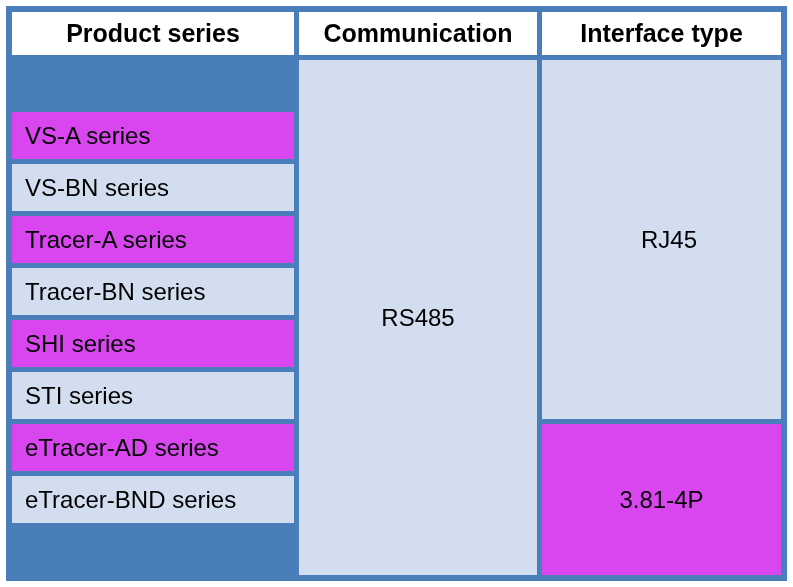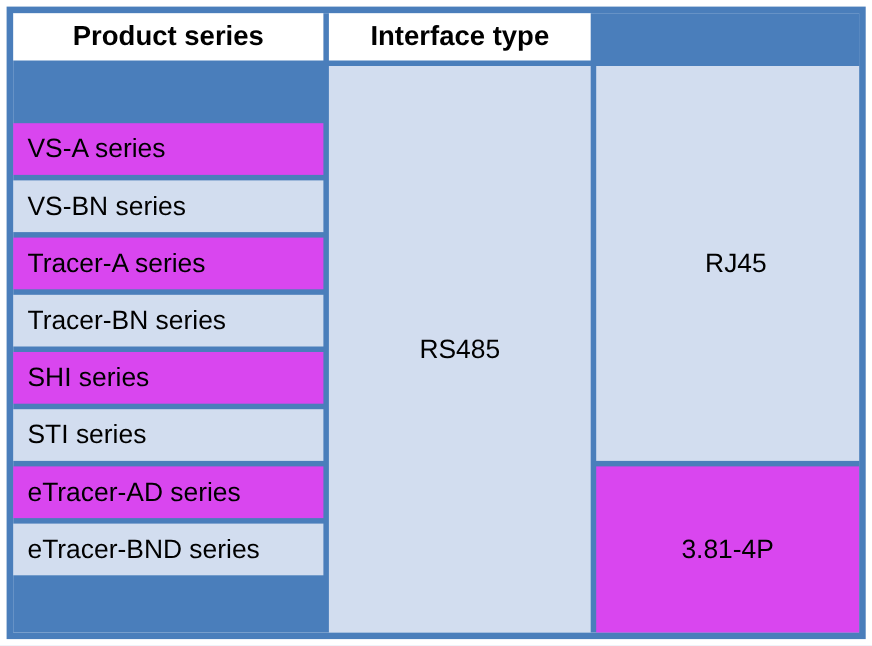--- a/index.html
+++ b/index.html
@@ -52,20 +52,21 @@
   .rj45-cell  { grid-column: 3; grid-row: 2 / span 7; padding-left: 15px; }
   .p381-cell  { grid-column: 3; grid-row: 9 / span 3; }
 </style>
 </head>
 <body>
 
 <div class="table-wrap">
   <div class="grid">
 
     <div class="cell header">Product series</div>
+    <div class="cell header">Communication</div>
     <div class="cell header">Interface type</div>
 
     <div class="cell center bg-blue comm-cell">RS485</div>
     <div class="cell center bg-blue rj45-cell">RJ45</div>
     <div class="cell center bg-white p381-cell">3.81-4P</div>
 
     <div class="cell pcell bg-white" style="grid-column:1;grid-row:3">VS-A series</div>
     <div class="cell pcell bg-blue" style="grid-column:1;grid-row:4">VS-BN series</div>
     <div class="cell pcell bg-white" style="grid-column:1;grid-row:5">Tracer-A series</div>
     <div class="cell pcell bg-white" style="grid-column:1;grid-row:7">SHI series</div>

